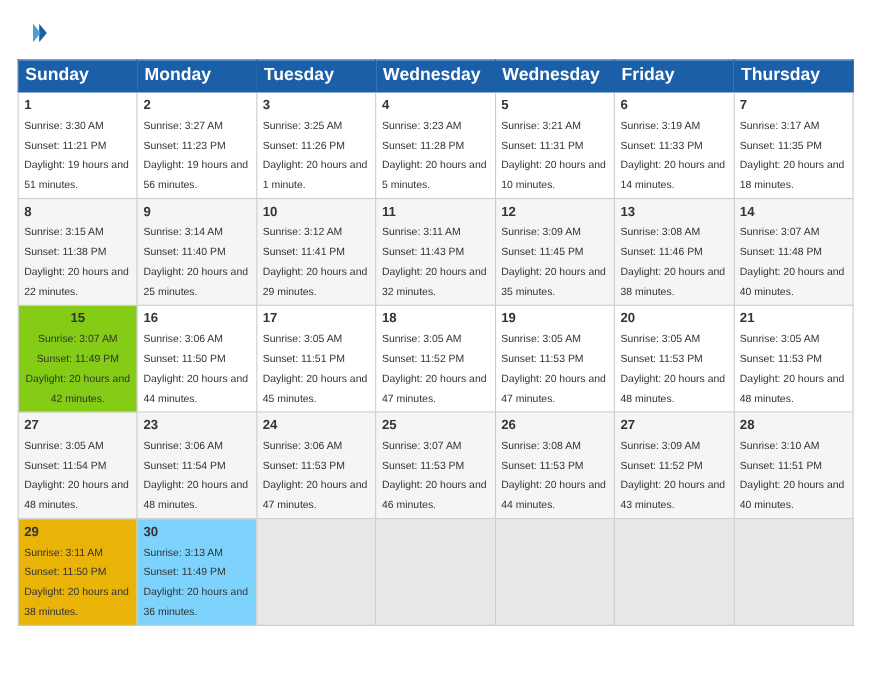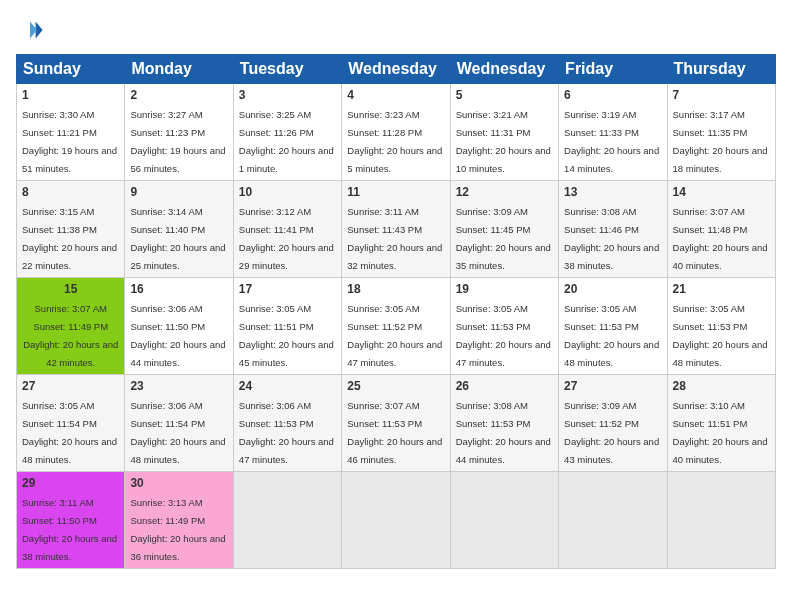--- a/index.html
+++ b/index.html
@@ -246,25 +246,25 @@
         <td style="background: rgb(245, 245, 245);">
         <span class="day-num">27</span>
         <span class="day-info">Sunrise: 3:09 AM<br>Sunset: 11:52 PM<br>Daylight: 20 hours and 43 minutes.</span>
       </td>
         <td style="background: rgb(245, 245, 245);">
         <span class="day-num">28</span>
         <span class="day-info">Sunrise: 3:10 AM<br>Sunset: 11:51 PM<br>Daylight: 20 hours and 40 minutes.</span>
       </td>
       </tr>
       <tr class="last-row">
-        <td style="background: #d946ef; margin-left: 36px;">
+        <td style="background: #eab308; margin-left: 36px;">
         <span class="day-num">29</span>
         <span class="day-info">Sunrise: 3:11 AM<br>Sunset: 11:50 PM<br>Daylight: 20 hours and 38 minutes.</span>
       </td>
-        <td style="background: #f9a8d4;">
+        <td style="background: #7dd3fc;">
         <span class="day-num">30</span>
         <span class="day-info">Sunrise: 3:13 AM<br>Sunset: 11:49 PM<br>Daylight: 20 hours and 36 minutes.</span>
       </td>
         <td class="empty-cell"></td>
         <td class="empty-cell"></td>
         <td class="empty-cell"></td>
         <td class="empty-cell"></td>
         <td class="empty-cell"></td>
       </tr>
     </tbody>

